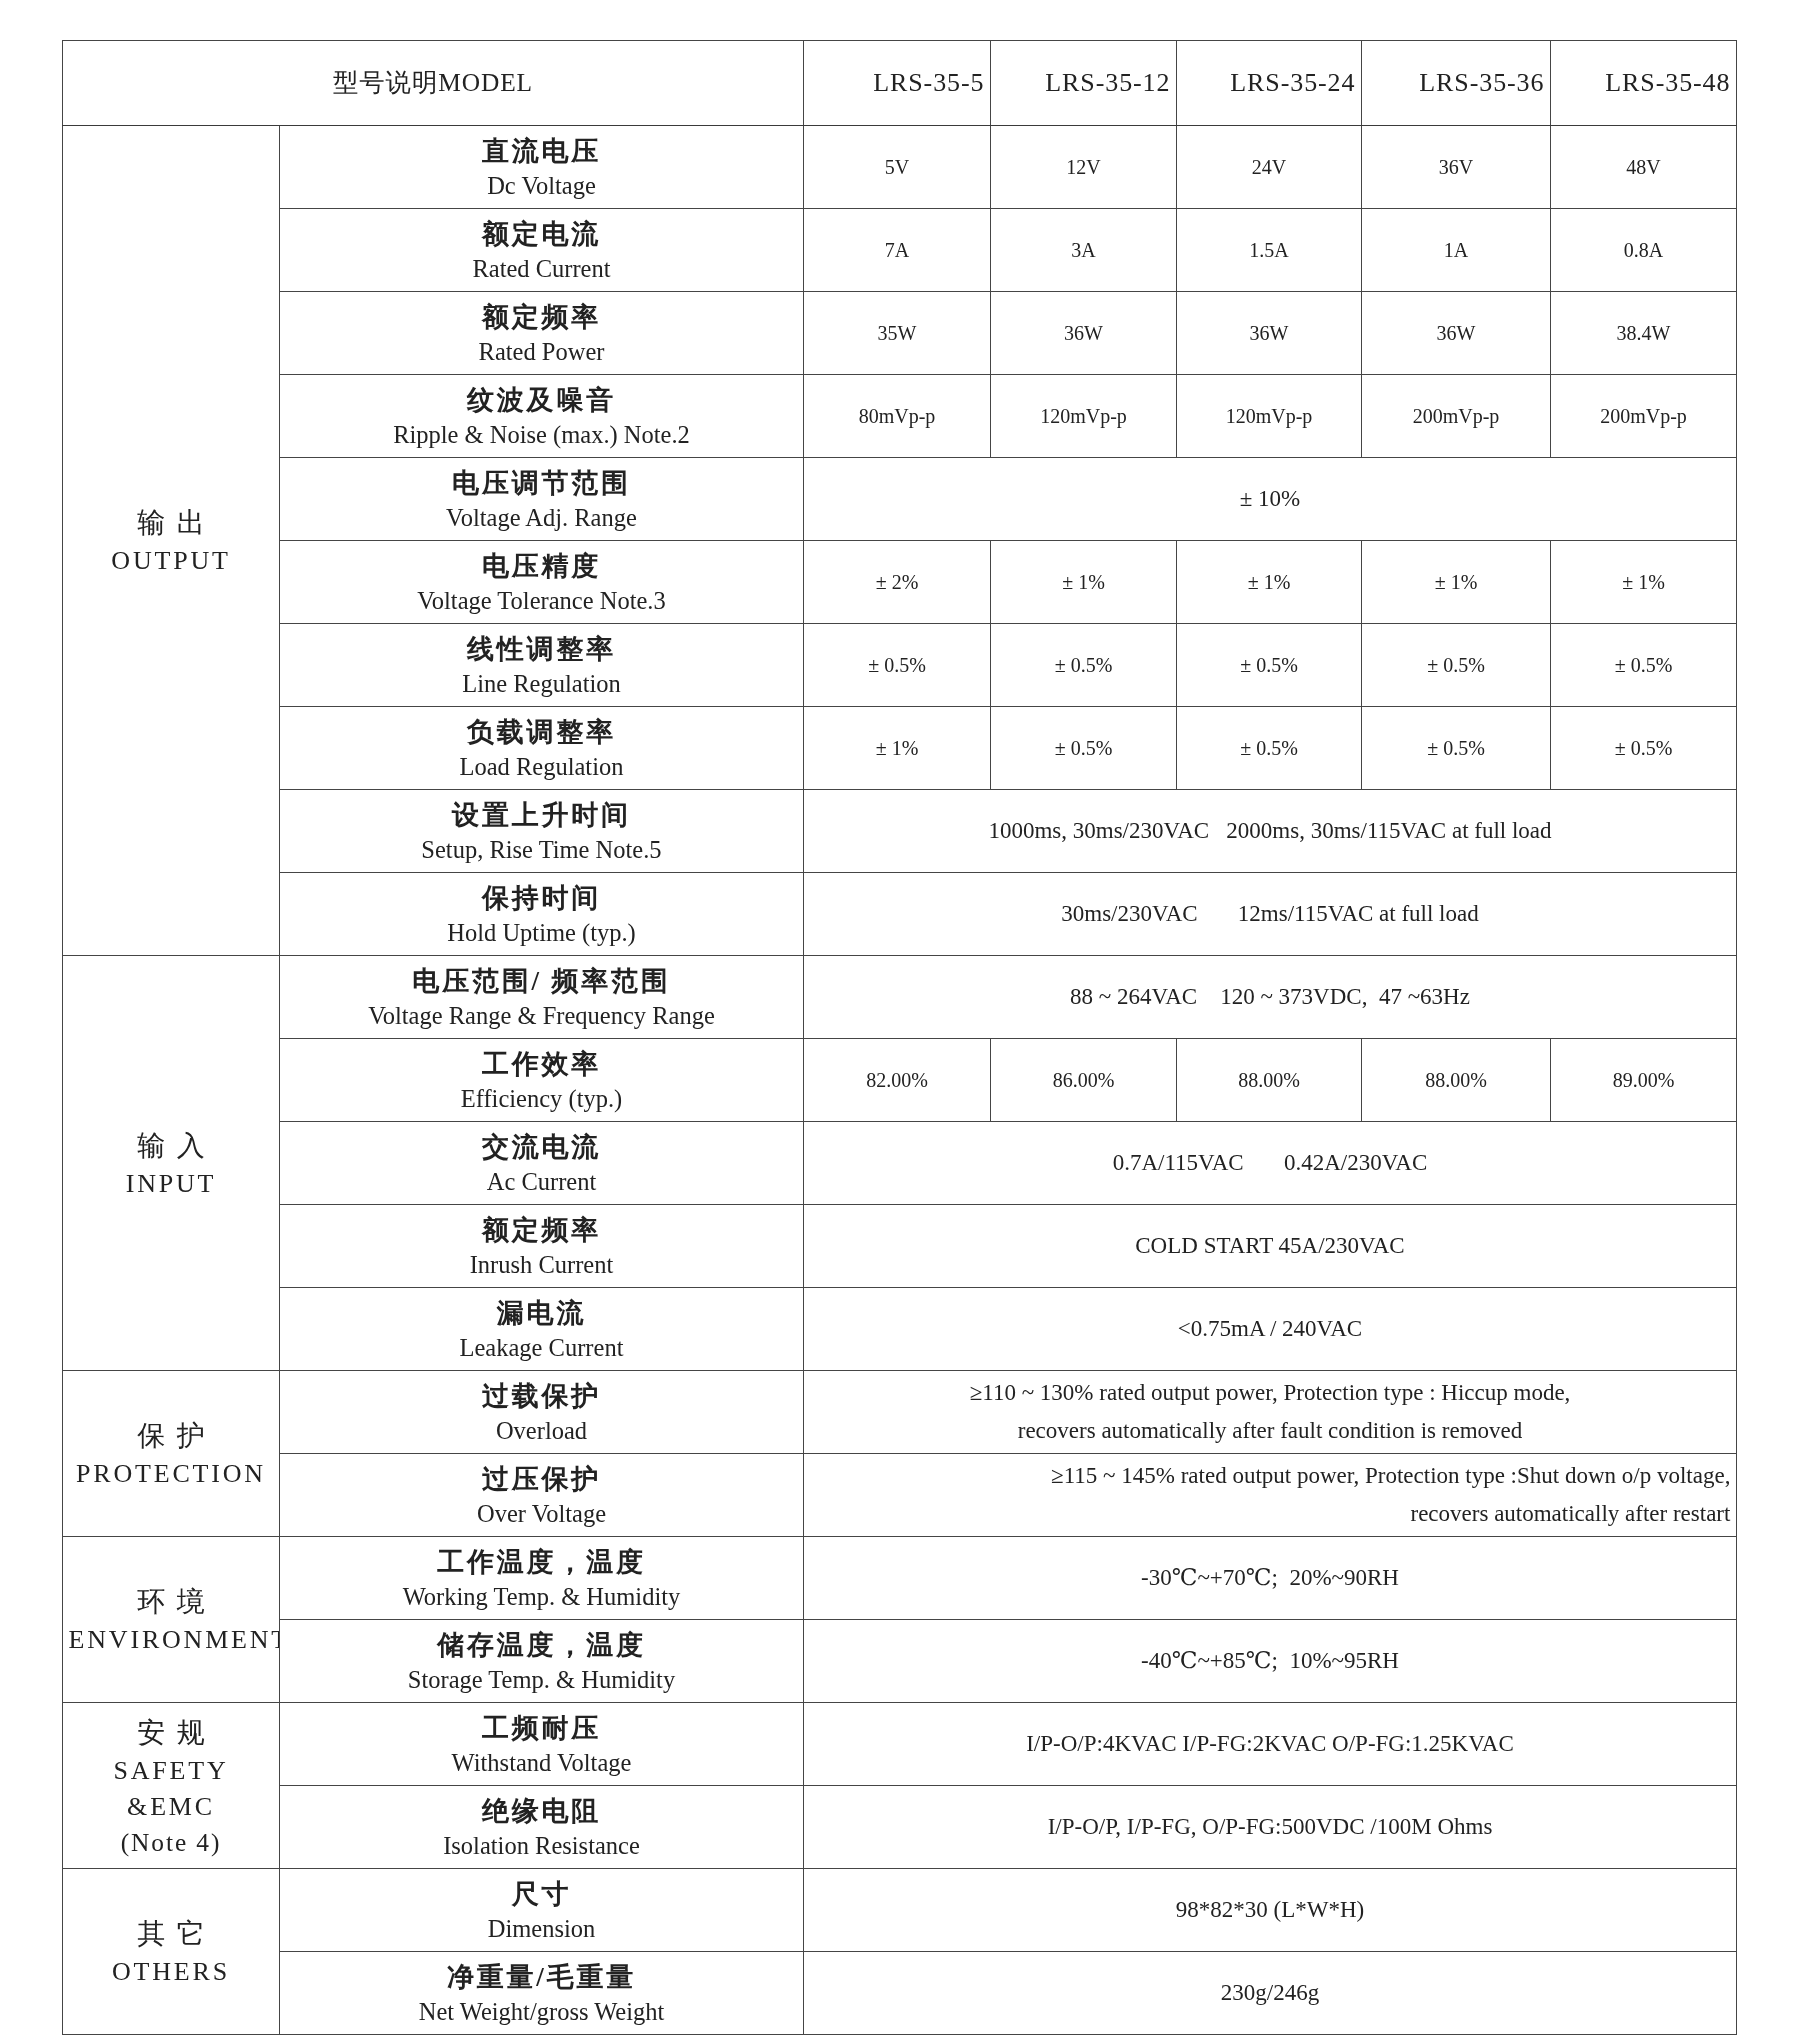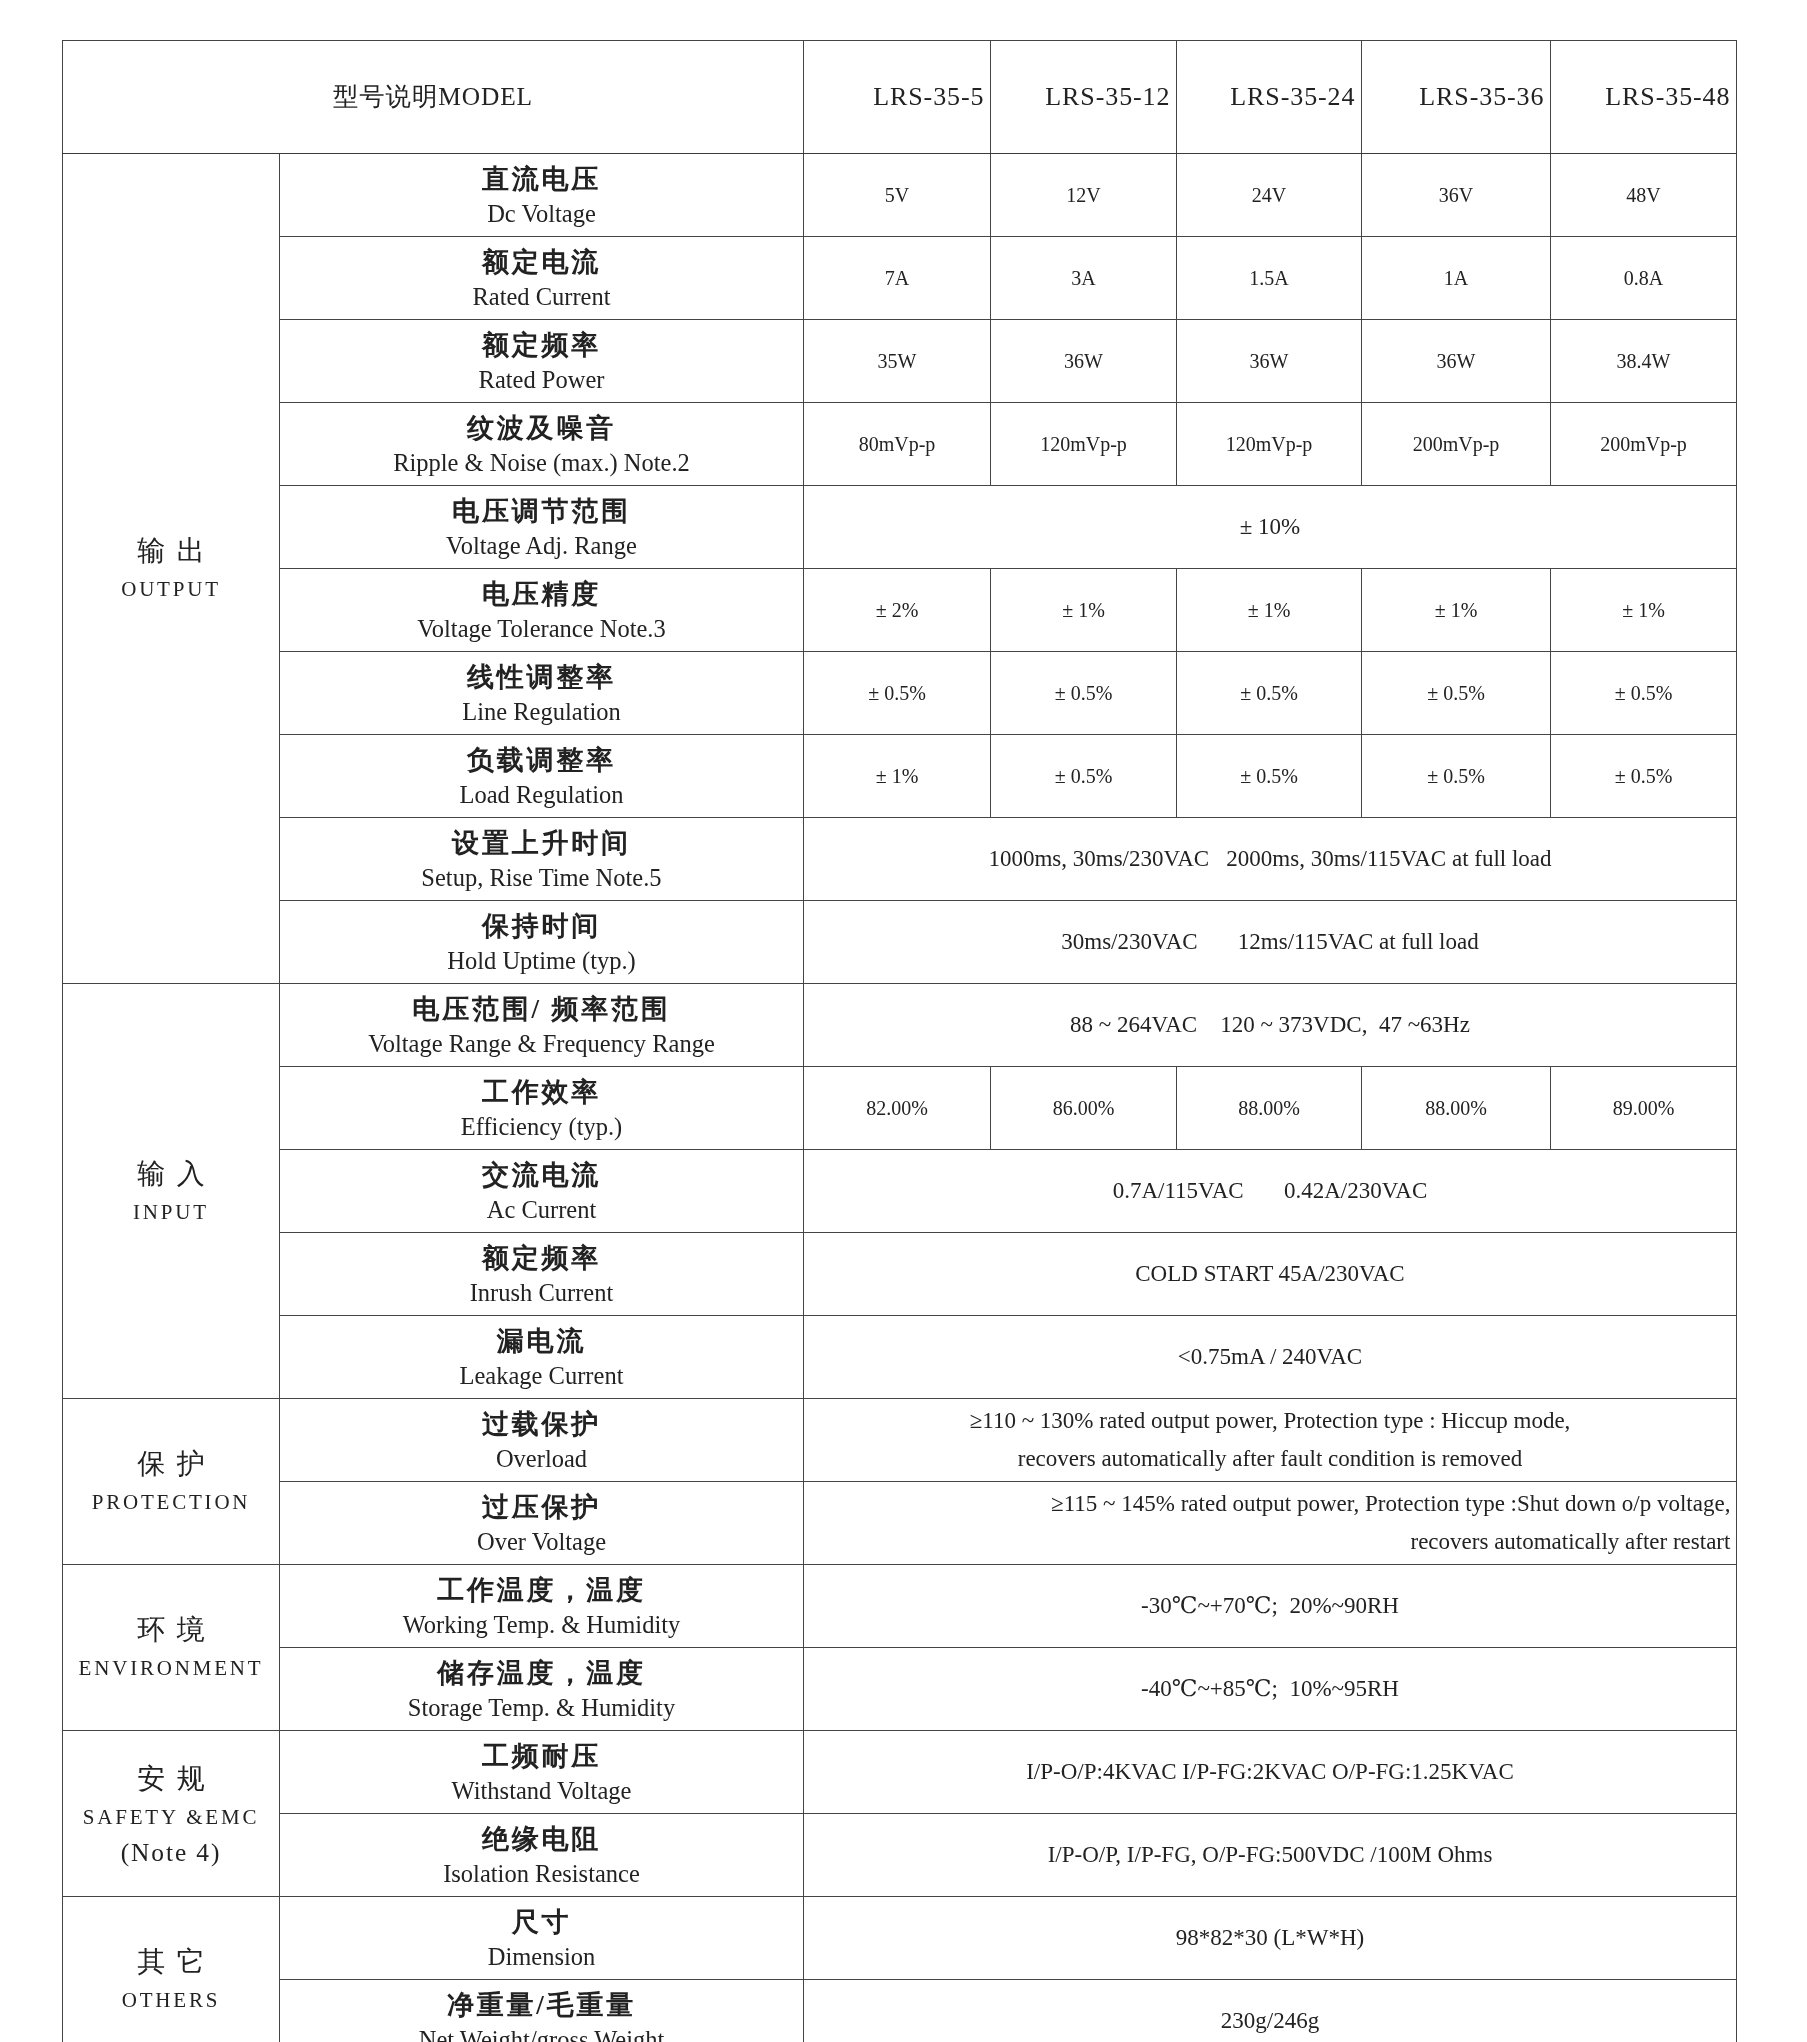--- a/index.html
+++ b/index.html
@@ -15,28 +15,28 @@
     width:1675px;height:1946px;
     border-collapse:collapse;table-layout:fixed;
     border:1.9px solid #3a3a3a;
   }
   td{
     border:0.9px solid #454545;
     text-align:center;vertical-align:middle;
     padding:0 5.6px;
     overflow:hidden;
   }
-  thead tr{height:113px;}
+  thead tr{height:85px;}
   tbody tr{height:83px;}
   thead td{border-bottom:1.9px solid #3a3a3a;}
   tr.group-first td{border-top:1.9px solid #3a3a3a;}
   .model-label{font-size:25.4px;letter-spacing:0.9px;}
   .model-name{font-size:26px;letter-spacing:0.9px;text-align:right;}
   .group-cell .zh{font-size:28px;font-weight:400;letter-spacing:11.3px;text-indent:11.3px;line-height:41px;}
-  .group-cell .en{font-size:21px;letter-spacing:2.8px;line-height:36px;}
+  .group-cell .en{font-size:26px;letter-spacing:2.8px;line-height:36px;}
   .group-cell .note{font-size:25.4px;letter-spacing:1.9px;line-height:34px;}
   .param-cell .zh{font-size:27px;font-weight:700;letter-spacing:2.8px;line-height:38px;text-align:center;}
   .param-cell .en{font-size:24.5px;line-height:32px;}
   .value-cell{font-size:20px;}
   .span-cell{font-size:23px;white-space:pre-wrap;line-height:38px;}
   .align-left{text-align:right;padding-left:15px;}
 </style>
 </head>
 <body>
 

